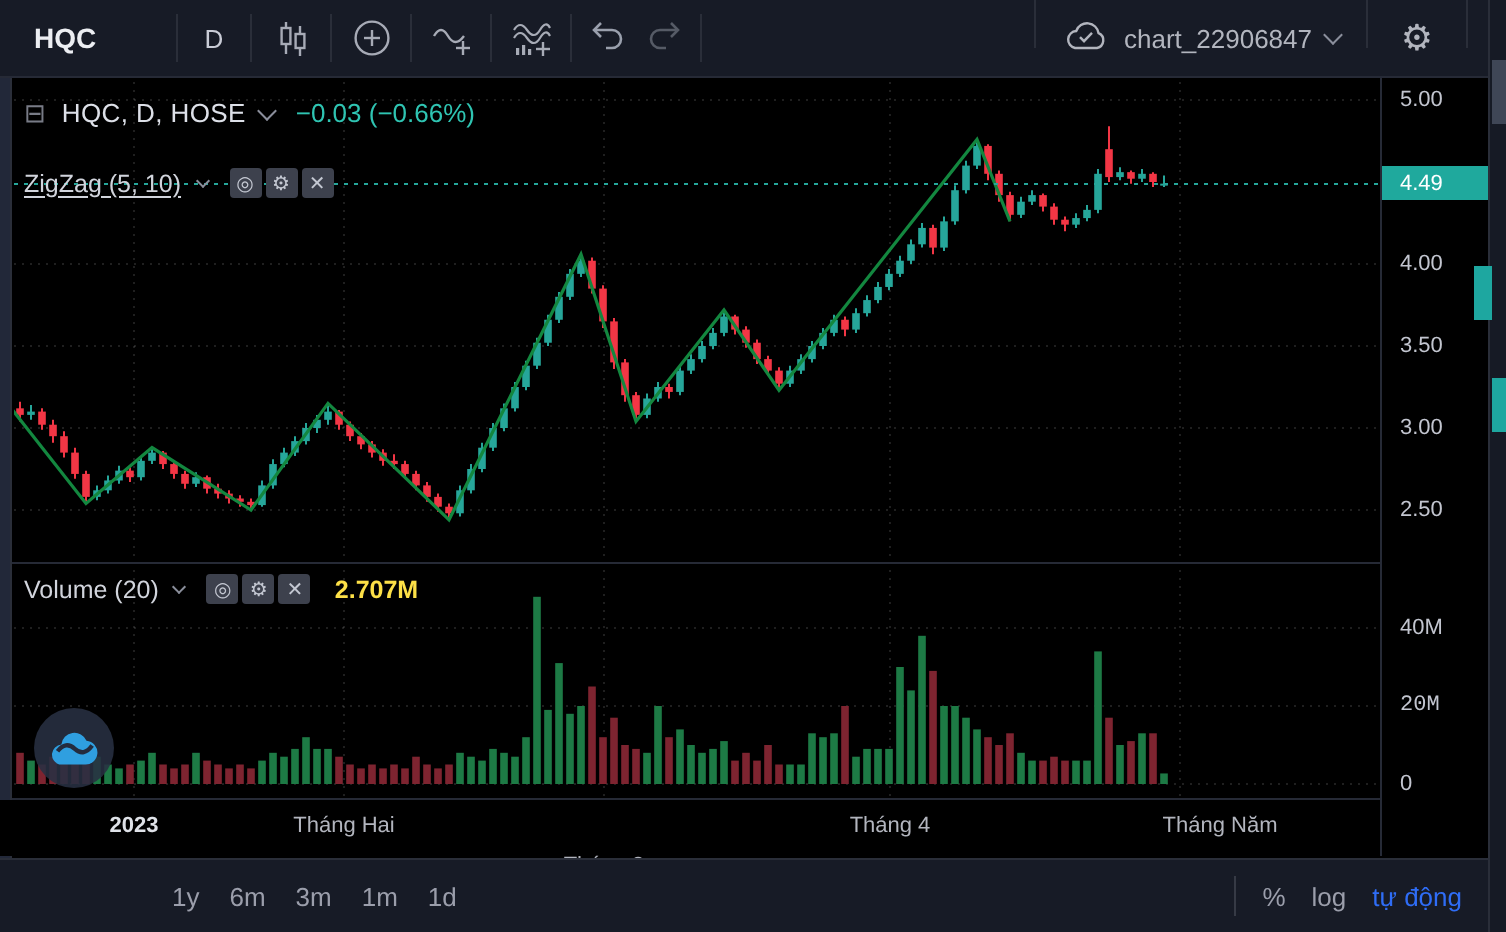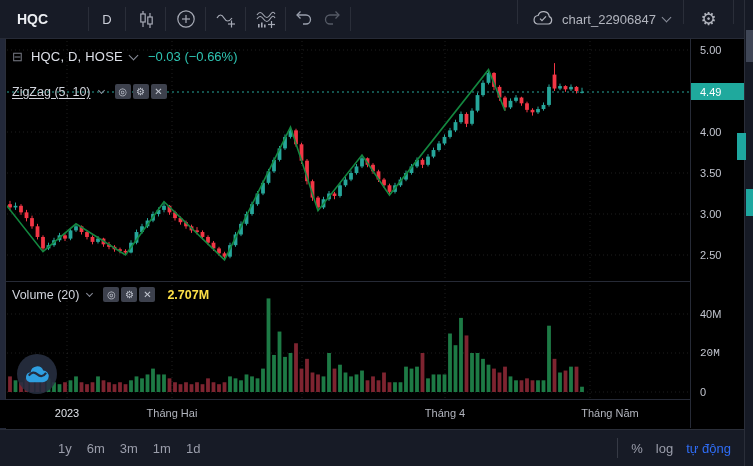--- a/index.html
+++ b/index.html
@@ -51,35 +51,35 @@
 
   
   .price-axis { position:absolute; left:691px; top:39px; width:53px; height:389px; background:#000; z-index:5; cursor:ns-resize; }
   .ptick { position:absolute; left:9px; font-size:11px; color:#c2c5cf; }
   .cur-badge { position:absolute; left:0; top:45px; width:53px; height:17px; background:#1fa99d;
     color:#fff; font-size:11px; display:flex; align-items:center; padding-left:9px; }
 
   
   .time-axis { position:absolute; left:0; top:400px; width:744px; height:28px; background:#000; z-index:5; cursor:ew-resize; }
   .tlabel { position:absolute; top:7px; transform:translateX(-50%); font-size:11px; color:#b2b5be; white-space:nowrap; }
-  .tlabel.year { font-weight:normal; color:#dfe2e8;text-align:right; }
+  .tlabel.year { font-weight:bold; color:#dfe2e8;text-align:right; }
   .sun { position:absolute; left:717px; top:5px; font-size:15px; color:#787b86; cursor:pointer; z-index:6; }
 
   
   .logo-mark { position:absolute; left:17px; top:354px; width:40px; height:40px; border-radius:50%;
     background:rgba(40,48,66,.88); z-index:10; display:flex; align-items:center; justify-content:center; }
 
   
   .right-strip { position:absolute; left:744px; top:0; width:9px; height:466px; background:#161a25; border-left:1px solid #2a2e39; z-index:40; }
   .rs-block { position:absolute; }
 
   
   .botbar { position:absolute; left:0; top:429px; width:753px; height:37px; background:#171b26;
     border-top:1px solid #2a2e39; display:flex; align-items:center; font-size:13px; z-index:30; }
-  .ranges { display:flex; gap:15px; padding-left:58px; color:#9b9eab; }
+  .ranges { display:flex; gap:15px; padding-left:86px; color:#9b9eab; }
   .ranges span { cursor:pointer; }
   .bot-right { margin-left:auto; display:flex; align-items:center; gap:13px; padding-right:22px; }
   .clock { color:#a8abb5; cursor:pointer; }
   .bsep { width:1px; height:20px; background:#363a45; }
   .scale-btn { color:#9b9eab; cursor:pointer; }
   .auto-btn { color:#2f6df6; cursor:pointer; }
 </style>
 </head>
 <body>
 

